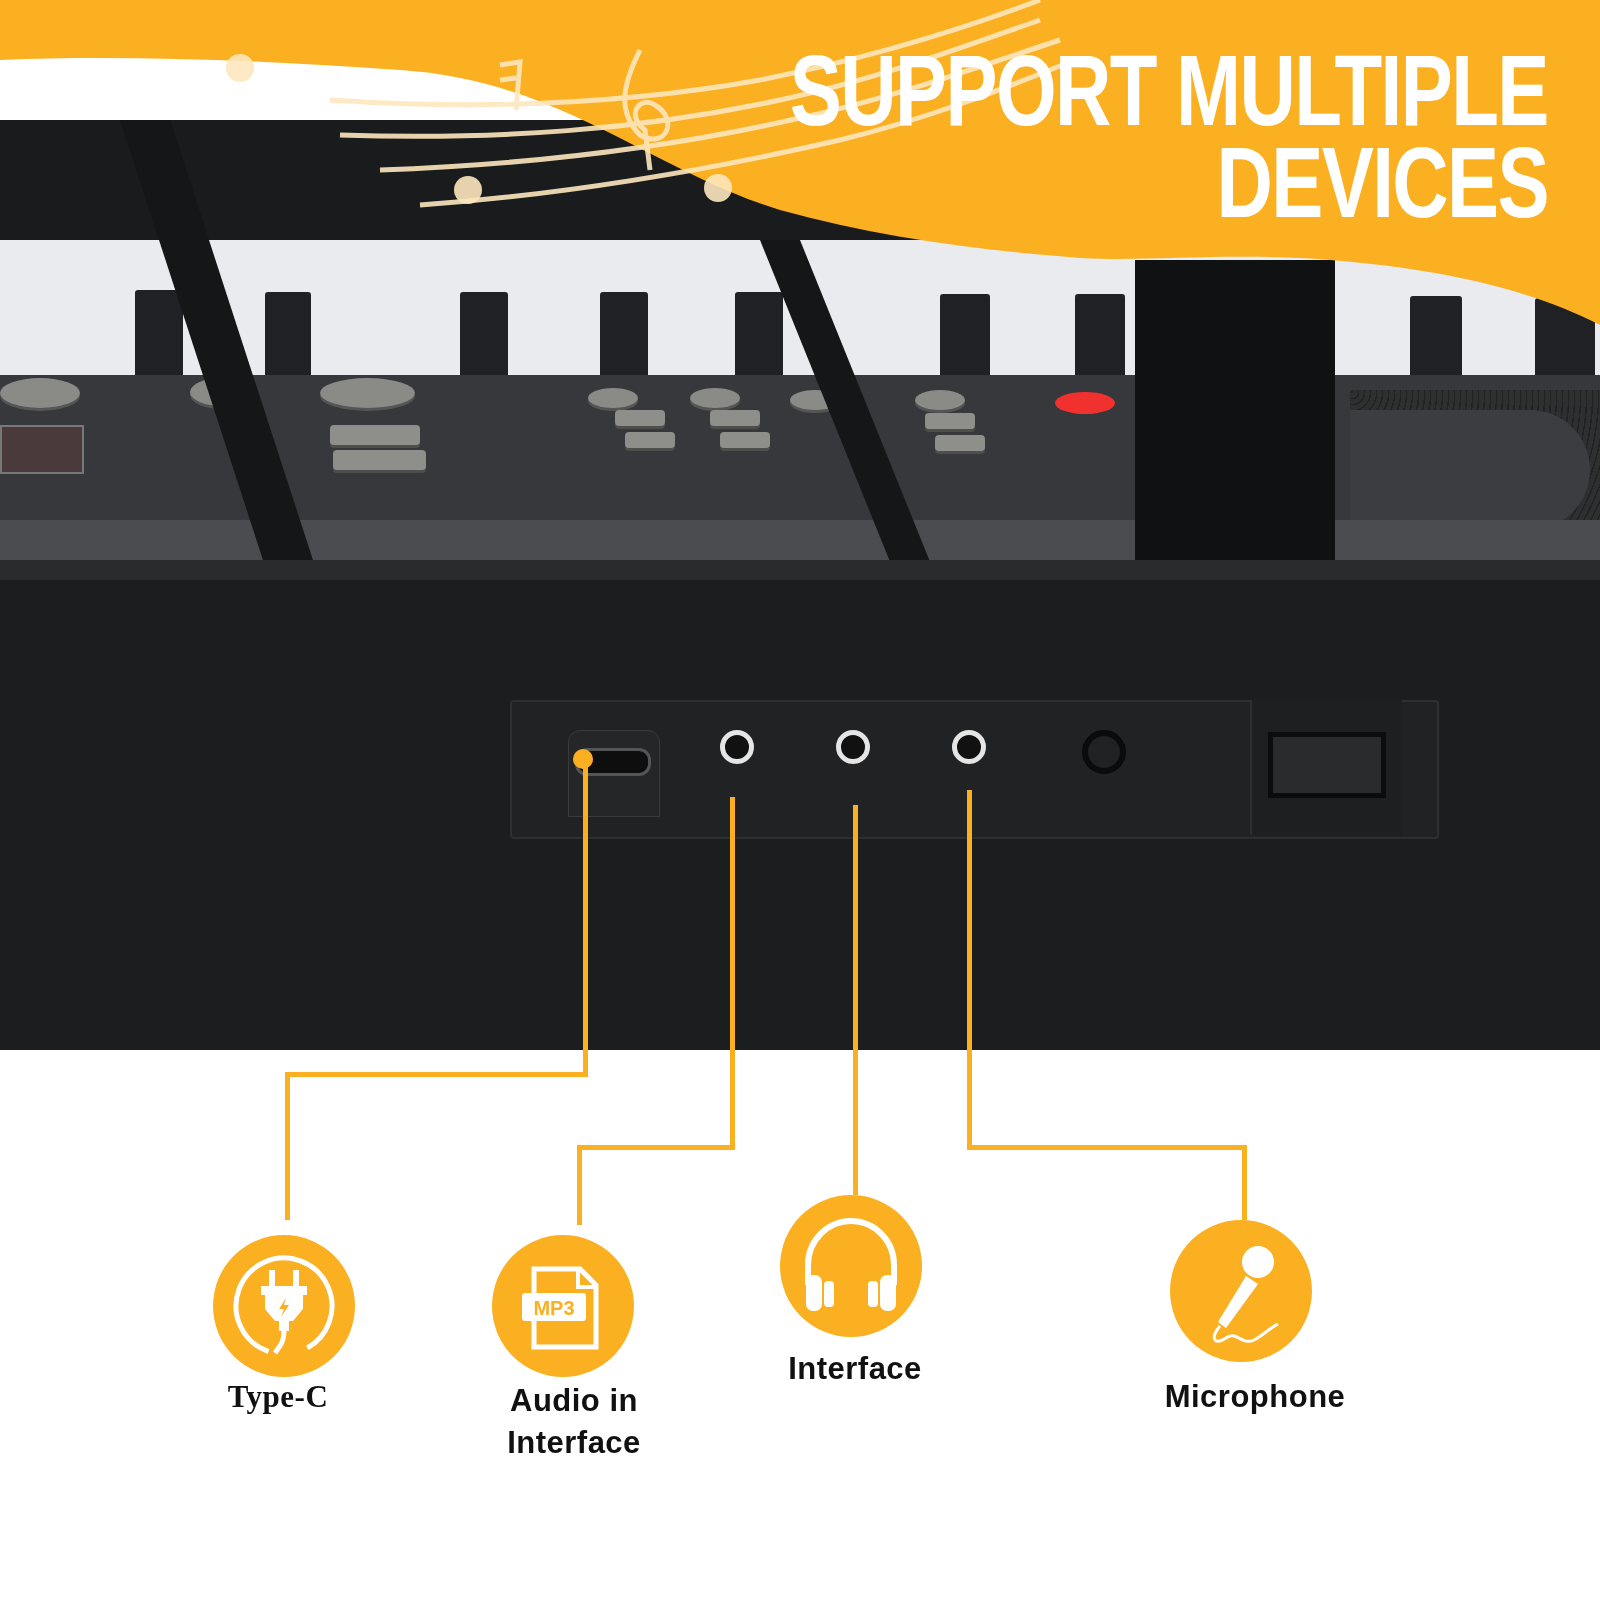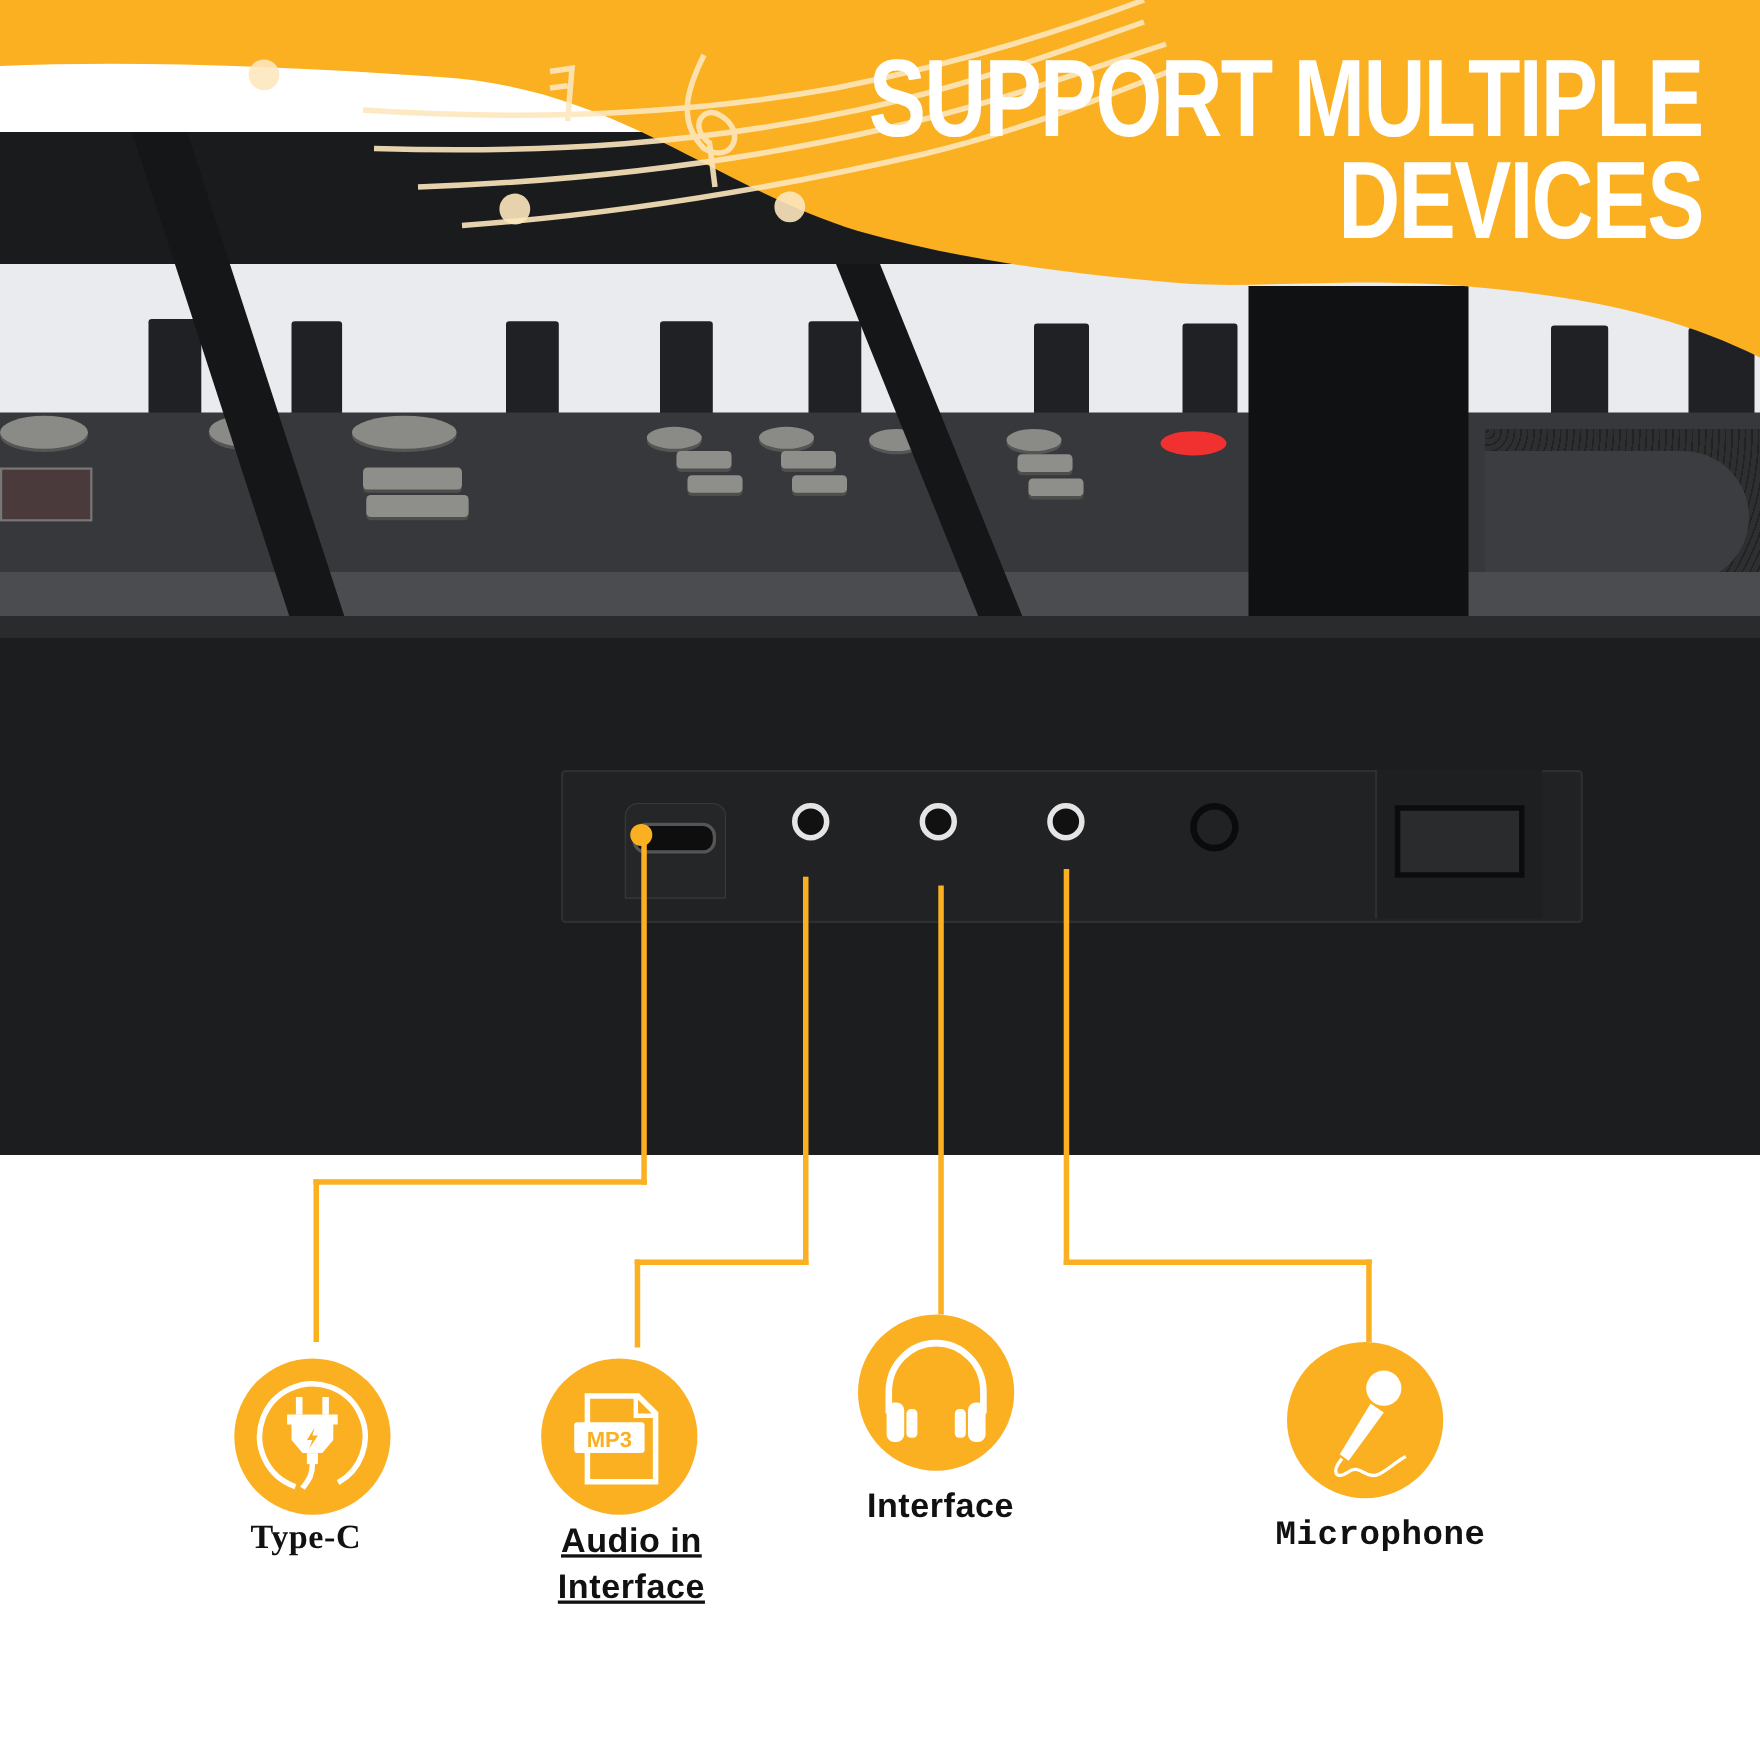--- a/index.html
+++ b/index.html
@@ -157,22 +157,22 @@
   <svg width="142" height="142" viewBox="0 0 142 142">
     <circle cx="88" cy="42" r="16" fill="#fff"></circle>
     <path d="M76 56 L88 64 L56 108 L48 102 Z" fill="#fff"></path>
     <path d="M50 106 C40 118 44 126 56 118 C66 110 72 126 84 120 C92 116 100 108 108 104" stroke="#fff" stroke-width="3" fill="none"></path>
   </svg>
 </div>
 
 <div class="label" style="left:118px;top:1376px;font-family:Liberation Serif, serif;">
   <div>Type-C</div>
 </div>
-<div class="label" style="left:414px;top:1380px;text-decoration:underline;">
+<div class="label" style="left:414px;top:1380px;">
   <div>Audio in</div>
   <div>Interface</div>
 </div>
 <div class="label" style="left:695px;top:1348px;">
   <div>Interface</div>
 </div>
-<div class="label" style="left:1095px;top:1376px;font-family:Liberation Mono, monospace;">
+<div class="label" style="left:1095px;top:1376px;">
   <div>Microphone</div>
 </div>
 
 </body></html>

